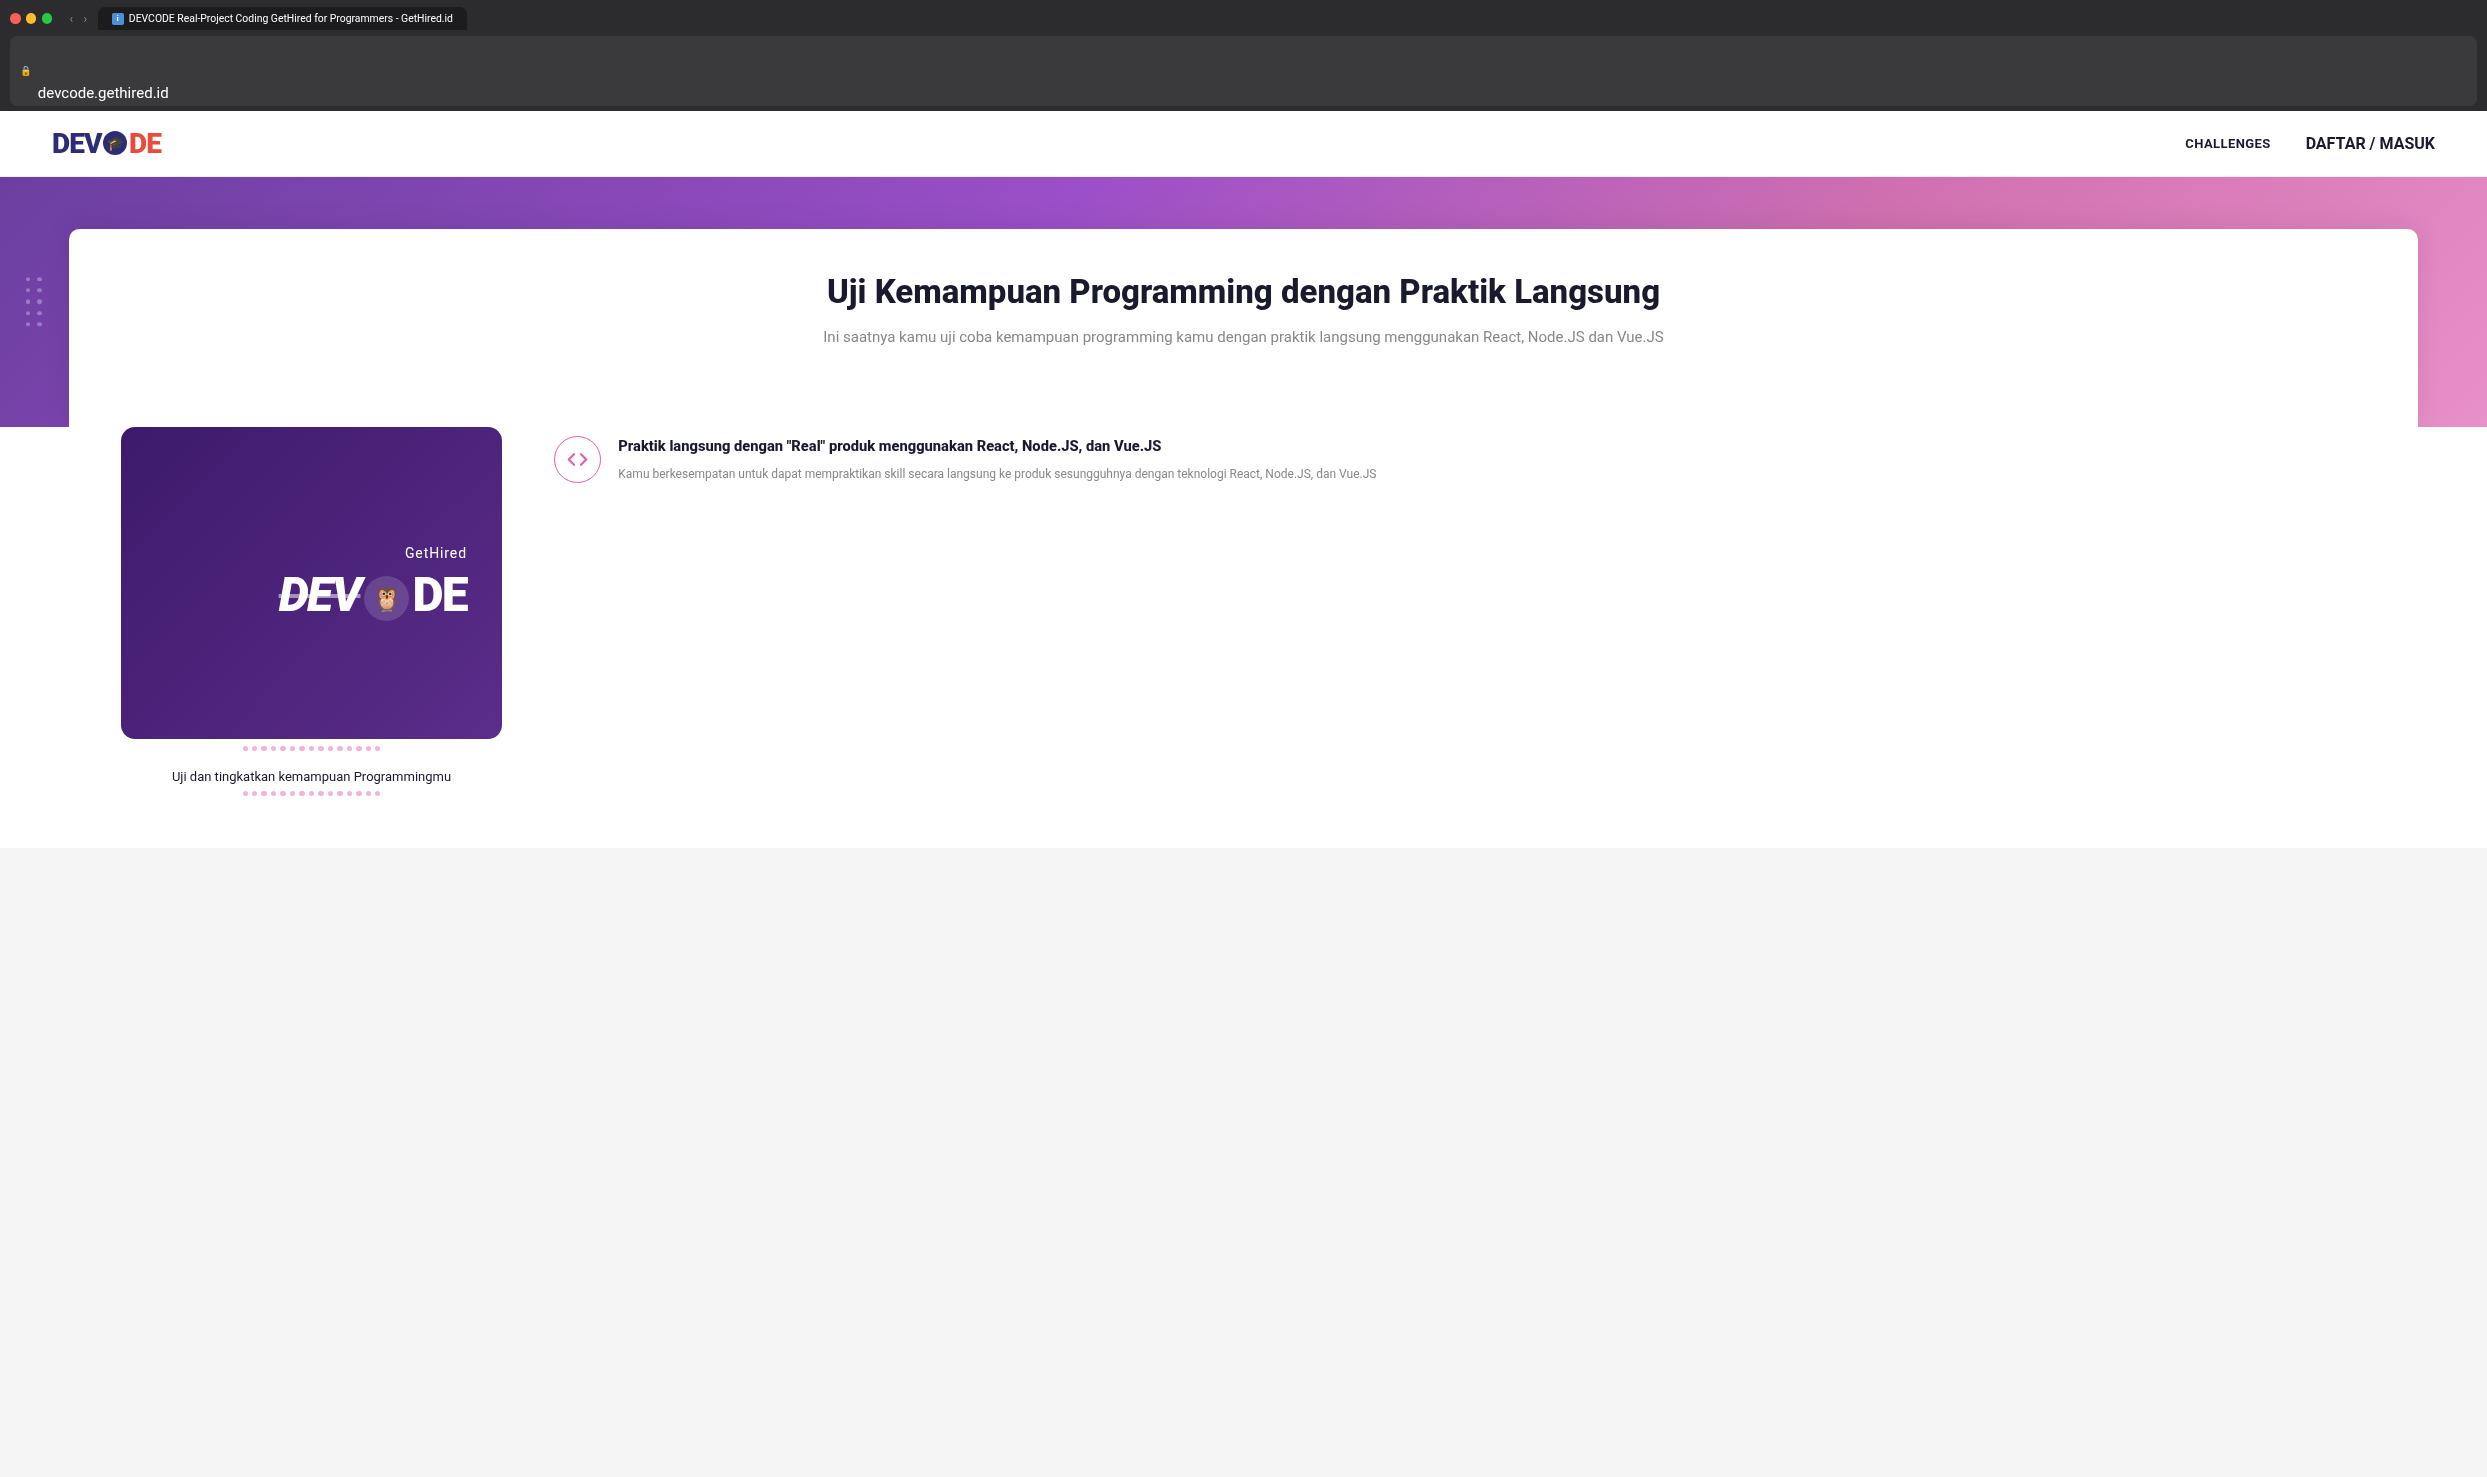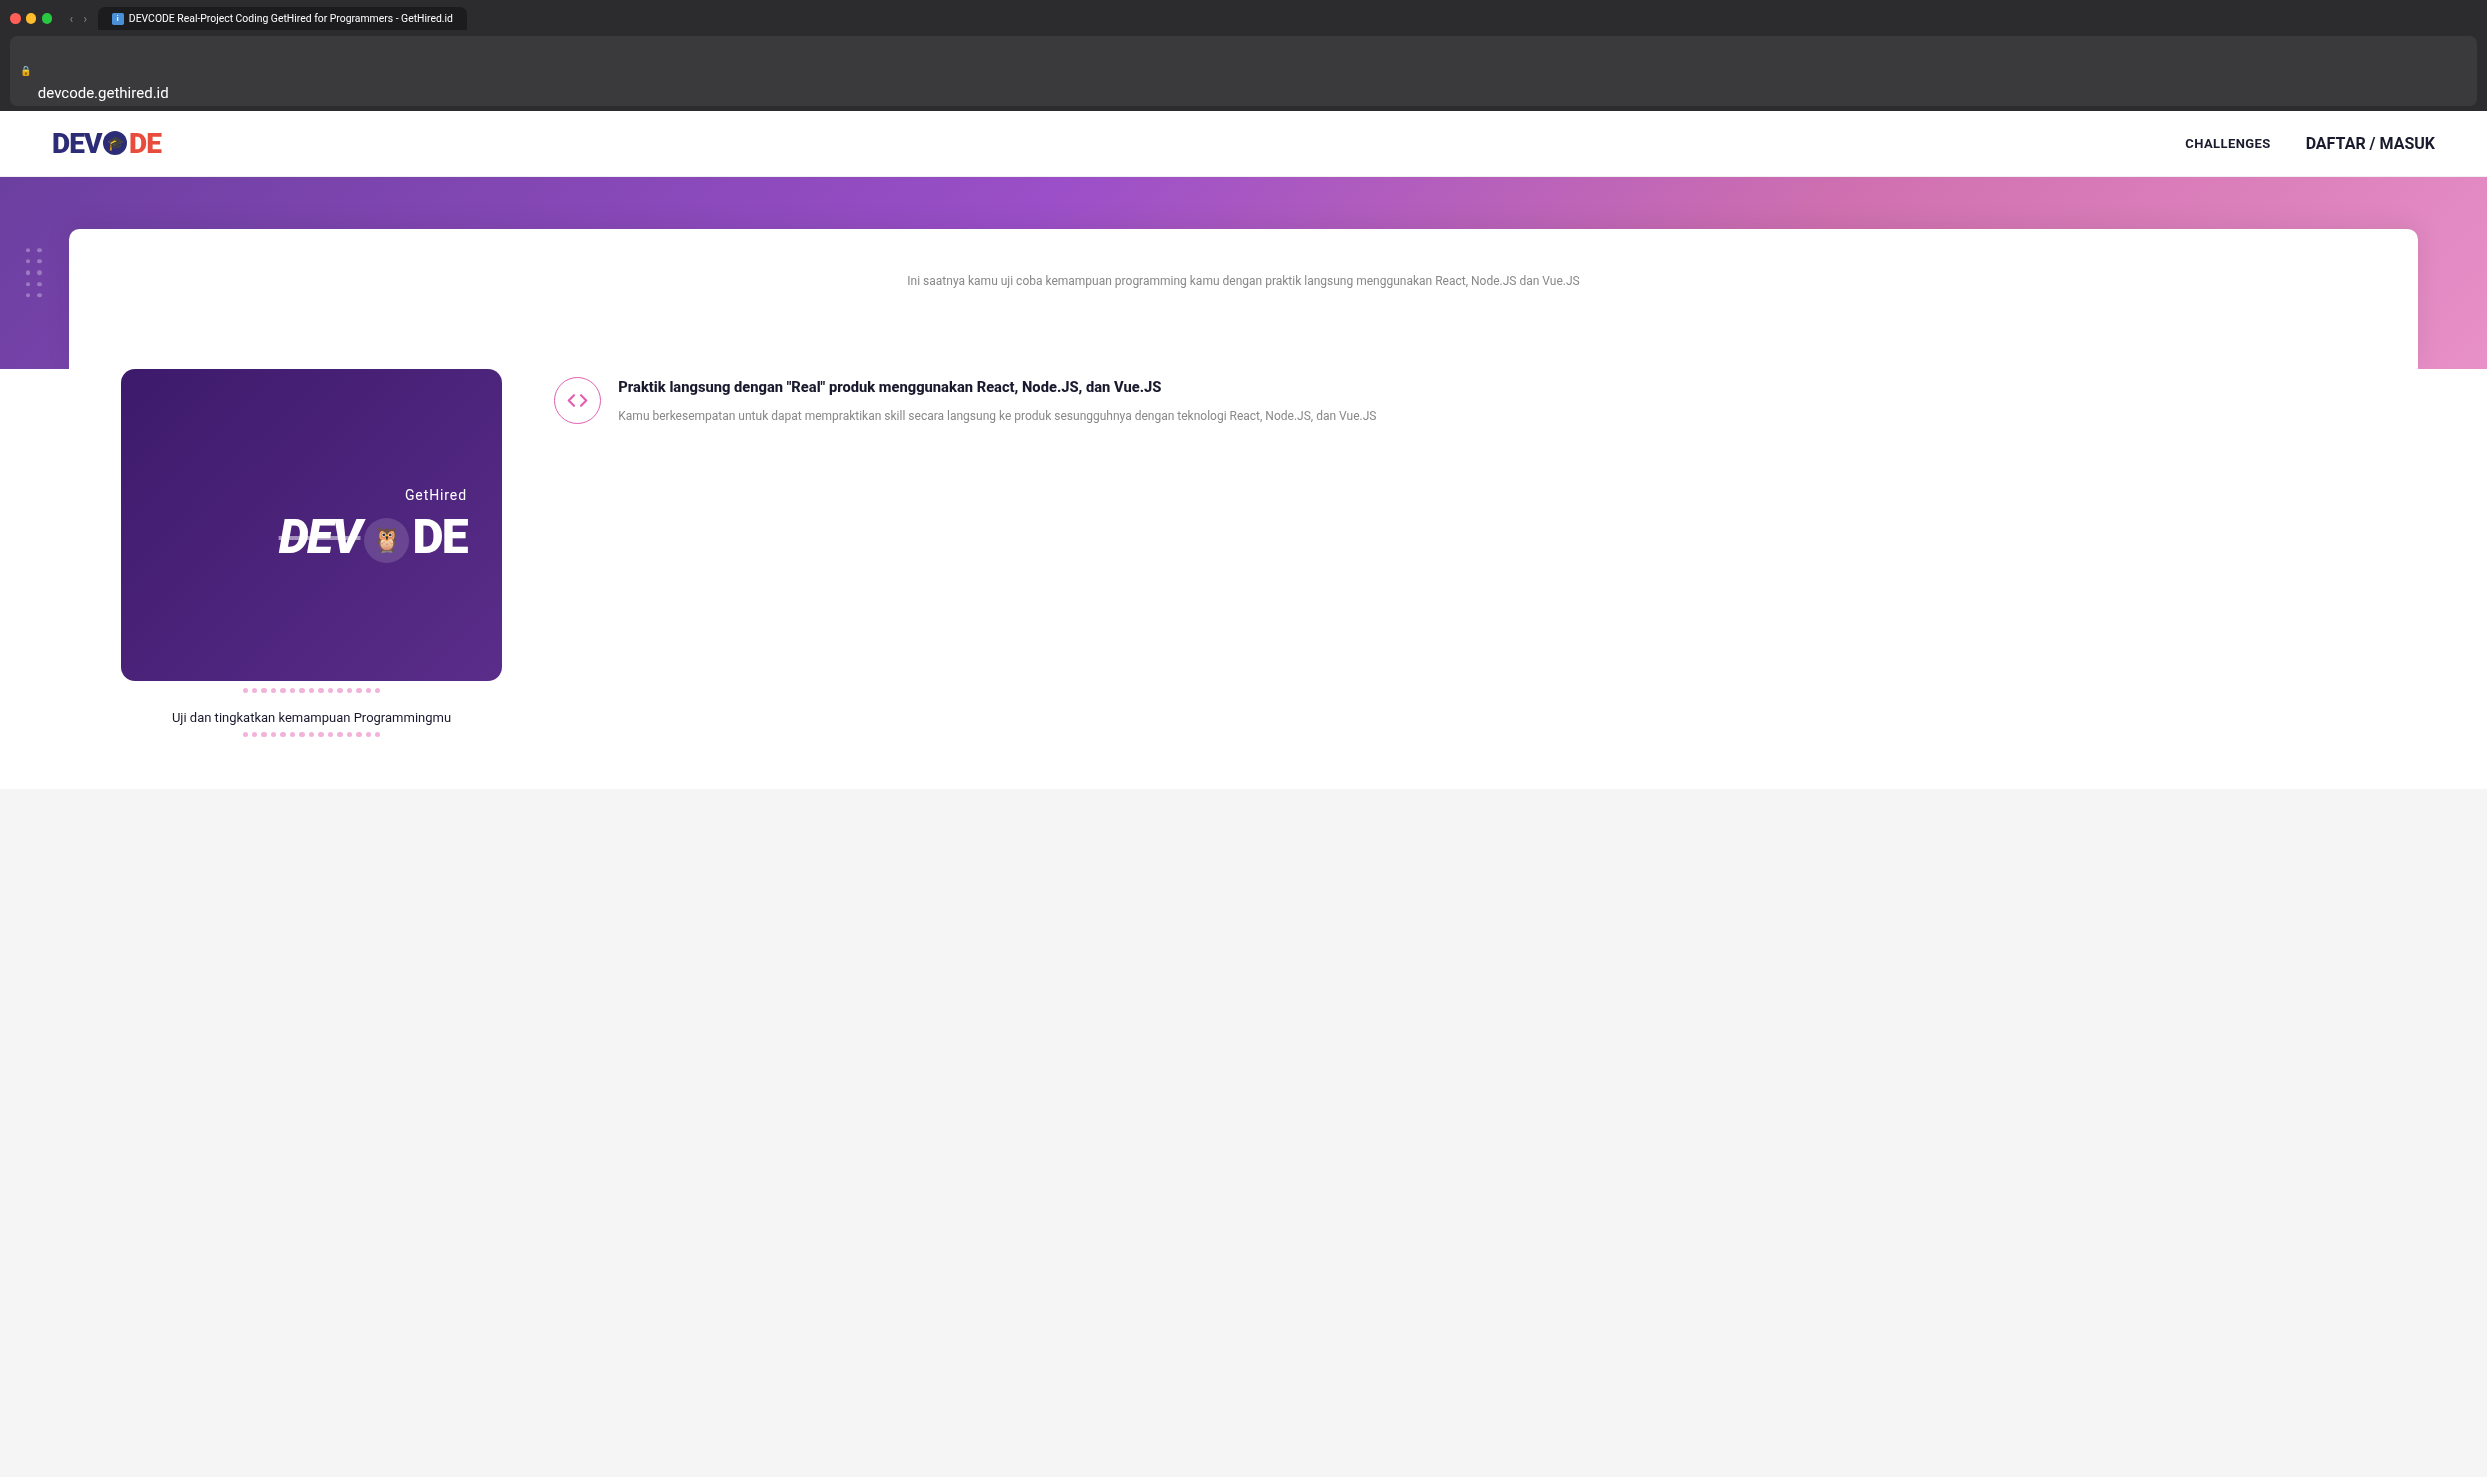--- a/index.html
+++ b/index.html
@@ -176,21 +176,21 @@
     }
     .hero-title {
       font-size: 33px;
       font-weight: 800;
       color: #1a1a2e;
       text-align: center;
       margin-bottom: 14px;
       line-height: 1.2;
     }
     .hero-subtitle {
-      font-size: 12px;
+      font-size: 15px;
       color: #888;
       text-align: center;
       margin-bottom: 43px;
       line-height: 1.6;
     }
 
     
     .content-section {
       background: white;
       padding: 0 121px 52px;
@@ -369,20 +369,21 @@
       <div class="dot-row">
           <span class="dot"></span>
           <span class="dot"></span>
         </div>
       <div class="dot-row">
           <span class="dot"></span>
           <span class="dot"></span>
         </div>
     </div>
     <div class="hero-card">
+      <h1 class="hero-title">Uji Kemampuan Programming dengan Praktik Langsung</h1>
       <p class="hero-subtitle">Ini saatnya kamu uji coba kemampuan programming kamu dengan praktik langsung menggunakan React, Node.JS dan Vue.JS</p>
     </div>
   </div>
 
   <div class="content-section">
 
     <div class="image-card-wrapper">
       <div class="image-card">
         <div class="card-gethired">GetHired</div>
         <div class="card-devcode-logo">

